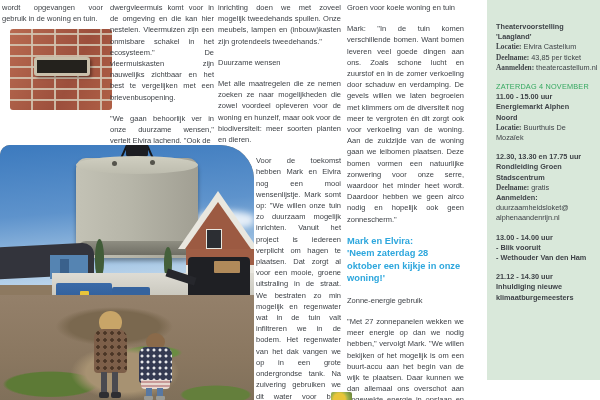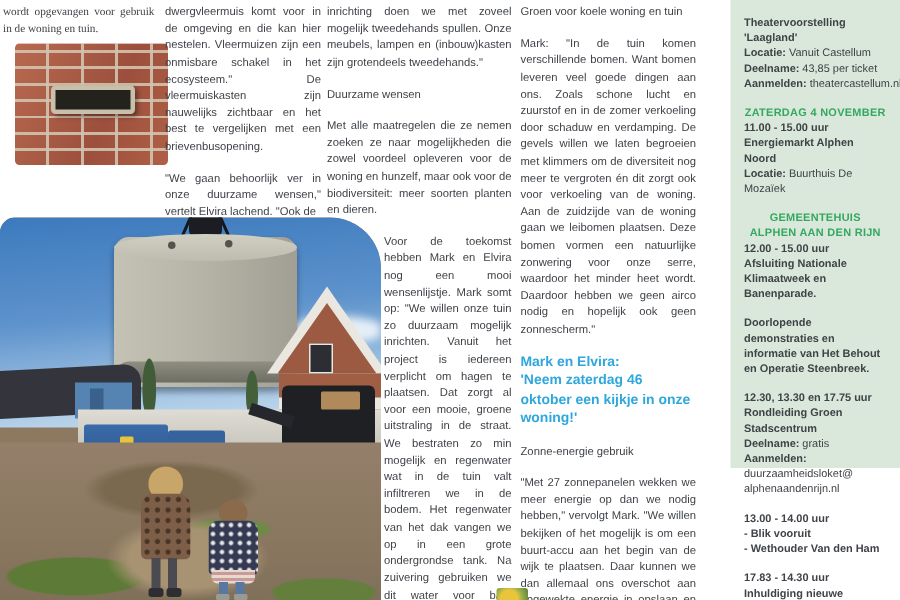--- a/index.html
+++ b/index.html
@@ -18,37 +18,37 @@
       repeating-linear-gradient(90deg, rgba(205,185,165,0) 0 21px, rgba(210,195,175,.9) 21px 23px),
       repeating-linear-gradient(0deg, rgba(0,0,0,0) 0 9px, rgba(210,195,175,.9) 9px 11px),
       linear-gradient(115deg,#b86a50,#9c4f3c 60%,#b06046);}
   #batslot{position:absolute;left:24px;top:28px;width:50px;height:13px;background:#24221d;
     border:3px solid #c9c0ab;border-radius:3px;box-shadow:2px 2px 3px rgba(0,0,0,.35);}
   
   #photo{position:absolute;left:0;top:145px;width:254px;height:255px;overflow:hidden;
     border-radius:10px 34px 0 0;background:#8d7960;}
   .ph{position:absolute;}
   
-  #agenda{position:absolute;left:487px;top:0;width:113px;height:312px;background:var(--agenda-bg);
-    box-sizing:border-box;padding:10px 9px;font-size:7.3px;line-height:10.2px;}
+  #agenda{position:absolute;left:487px;top:0;width:113px;height:380px;background:var(--agenda-bg);
+    box-sizing:border-box;padding:22px 9px;font-size:7.3px;line-height:10.2px;}
   #agenda .blk{margin-bottom:9px;}
   #agenda .b{font-weight:bold;}
-  #agenda .gh{color:var(--accent-green);font-weight:bold;letter-spacing:.2px;text-align:center;}
-  #agenda .lbl{font-weight:bold;margin-right:2px;}
+  #agenda .gh{color:var(--accent-green);font-weight:normal;letter-spacing:.2px;}
+  #agenda .lbl{font-weight:bold;margin-right:2px;font-family:Liberation Serif, serif;}
   .callout{color:var(--accent-blue);font-weight:bold;font-size:9.3px;line-height:12.5px;
     text-align:left;white-space:pre-line;margin:4px 0 10px 0;}
   #miniimg{position:absolute;left:331px;top:392px;width:21px;height:8px;border-radius:2px 2px 0 0;
     background:radial-gradient(circle at 40% 90%,#e8c53a 0 40%,#9ab04c 60%,#5e7a36);}
 </style>
 </head>
 <body>
 
 <div id="page">
 
-  <div class="col" style="left:2px;width:101px;font-family:Liberation Serif, serif;">
+  <div class="col" style="left:2px;width:101px;">
     <p>wordt opgevangen voor gebruik in de woning en tuin.</p>
   </div>
   <div id="brickphoto">
     <div id="batslot"></div>
   </div>
 
   <div class="col" style="left:110px;width:104px;">
     <p>dwergvleermuis komt voor in de omgeving en die kan hier nestelen. Vleermuizen zijn een onmisbare schakel in het ecosysteem." De vleermuiskasten zijn nauwelijks zichtbaar en het best te vergelijken met een brievenbusopening.</p>
     <p>"We gaan behoorlijk ver in onze duurzame wensen," vertelt Elvira lachend. "Ook de</p>
   </div>
@@ -57,21 +57,21 @@
     <p>inrichting doen we met zoveel mogelijk tweedehands spullen. Onze meubels, lampen en (inbouw)kasten zijn grotendeels tweedehands."</p>
     <p class="h">Duurzame wensen</p>
     <p>Met alle maatregelen die ze nemen zoeken ze naar mogelijkheden die zowel voordeel opleveren voor de woning en hunzelf, maar ook voor de biodiversiteit: meer soorten planten en dieren.</p>
     <p style="margin-left:38px;">Voor de toekomst hebben Mark en Elvira nog een mooi wensenlijstje. Mark somt op: "We willen onze tuin zo duurzaam mogelijk inrichten. Vanuit het project is iedereen verplicht om hagen te plaatsen. Dat zorgt al voor een mooie, groene uitstraling in de straat. We bestraten zo min mogelijk en regenwater wat in de tuin valt infiltreren we in de bodem. Het regenwater van het dak vangen we op in een grote ondergrondse tank. Na zuivering gebruiken we dit water voor bad, douche, toiletten en de wasmachine." "En we geven in droge periodes de planten ermee water," vult Elvira aan. Met dit circulaire watersysteem gaat de familie naar verwachting zo'n 90% van het drinkwater besparen en 40% minder afvalwater opleveren.</p>
   </div>
 
   <div class="col" style="left:347px;width:117px;">
     <p class="h">Groen voor koele woning en tuin</p>
     <p>Mark: "In de tuin komen verschillende bomen. Want bomen leveren veel goede dingen aan ons. Zoals schone lucht en zuurstof en in de zomer verkoeling door schaduw en verdamping. De gevels willen we laten begroeien met klimmers om de diversiteit nog meer te vergroten én dit zorgt ook voor verkoeling van de woning. Aan de zuidzijde van de woning gaan we leibomen plaatsen. Deze bomen vormen een natuurlijke zonwering voor onze serre, waardoor het minder heet wordt. Daardoor hebben we geen airco nodig en hopelijk ook geen zonnescherm."</p>
     <p class="callout">Mark en Elvira:
-'Neem zaterdag 46 oktober een kijkje in onze woning!'</p>
+'Neem zaterdag 28 oktober een kijkje in onze woning!'</p>
     <p class="h">Zonne-energie gebruik</p>
     <p>"Met 27 zonnepanelen wekken we meer energie op dan we nodig hebben," vervolgt Mark. "We willen bekijken of het mogelijk is om een buurt-accu aan het begin van de wijk te plaatsen. Daar kunnen we dan allemaal ons overschot aan opgewekte energie in opslaan en gebruiken als de zon niet schijnt."</p>
 
   </div>
 
   <div id="photo">
     <div class="ph" style="left:0;top:0;width:254px;height:140px;
          background:linear-gradient(175deg,#3c7abe 0%,#5e93cc 45%,#a9c9e6 80%,#cfe0ef 100%);"></div>
     <div class="ph" style="left:140px;top:60px;width:114px;height:50px;filter:blur(3px);
          background:radial-gradient(ellipse 40px 12px at 30% 50%,rgba(255,255,255,.85) 0 60%,transparent 70%),
@@ -143,50 +143,43 @@
     <div class="ph" style="left:157px;top:243px;width:6px;height:10px;background:#5878a2;"></div>
     <div class="ph" style="left:144px;top:251px;width:9px;height:4px;background:#9a9a94;border-radius:1px;"></div>
     <div class="ph" style="left:156px;top:251px;width:9px;height:4px;background:#9a9a94;border-radius:1px;"></div>
   </div>
 
   <div id="miniimg"></div>
 
   <div id="agenda">
     <div class="blk">
       <div class="b">Theatervoorstelling 'Laagland'</div>
-      <div><span class="lbl">Locatie:</span><span>Vanuit Castellum</span></div>
+      <div><span class="lbl">Locatie:</span><span>Elvira Castellum</span></div>
       <div><span class="lbl">Deelname:</span><span>43,85 per ticket</span></div>
       <div><span class="lbl">Aanmelden:</span><span>theatercastellum.nl</span></div>
     </div>
     <div class="blk">
       <div class="gh">ZATERDAG 4 NOVEMBER</div>
       <div class="b">11.00 - 15.00 uur</div>
       <div class="b">Energiemarkt Alphen Noord</div>
       <div><span class="lbl">Locatie:</span><span>Buurthuis De Mozaïek</span></div>
-    </div>
-    <div class="blk">
-      <div class="gh">GEMEENTEHUIS</div>
-      <div class="gh">ALPHEN AAN DEN RIJN</div>
-      <div class="b">12.00 - 15.00 uur</div>
-      <div class="b">Afsluiting Nationale Klimaatweek en Banenparade.</div>
-      <div class="b" style="margin-top:9px;">Doorlopende demonstraties en informatie van Het Behout en Operatie Steenbreek.</div>
     </div>
     <div class="blk">
       <div class="b">12.30, 13.30 en 17.75 uur</div>
       <div class="b">Rondleiding Groen Stadscentrum</div>
       <div><span class="lbl">Deelname:</span><span>gratis</span></div>
       <div class="b">Aanmelden:</div>
       <div>duurzaamheidsloket@</div>
       <div>alphenaandenrijn.nl</div>
     </div>
     <div class="blk">
       <div class="b">13.00 - 14.00 uur</div>
       <div class="b">- Blik vooruit</div>
       <div class="b">- Wethouder Van den Ham</div>
     </div>
     <div class="blk">
-      <div class="b">17.83 - 14.30 uur</div>
+      <div class="b">21.12 - 14.30 uur</div>
       <div class="b">Inhuldiging nieuwe klimaatburgemeesters</div>
     </div>
 
   </div>
 
 </div>
 
 </body></html>

